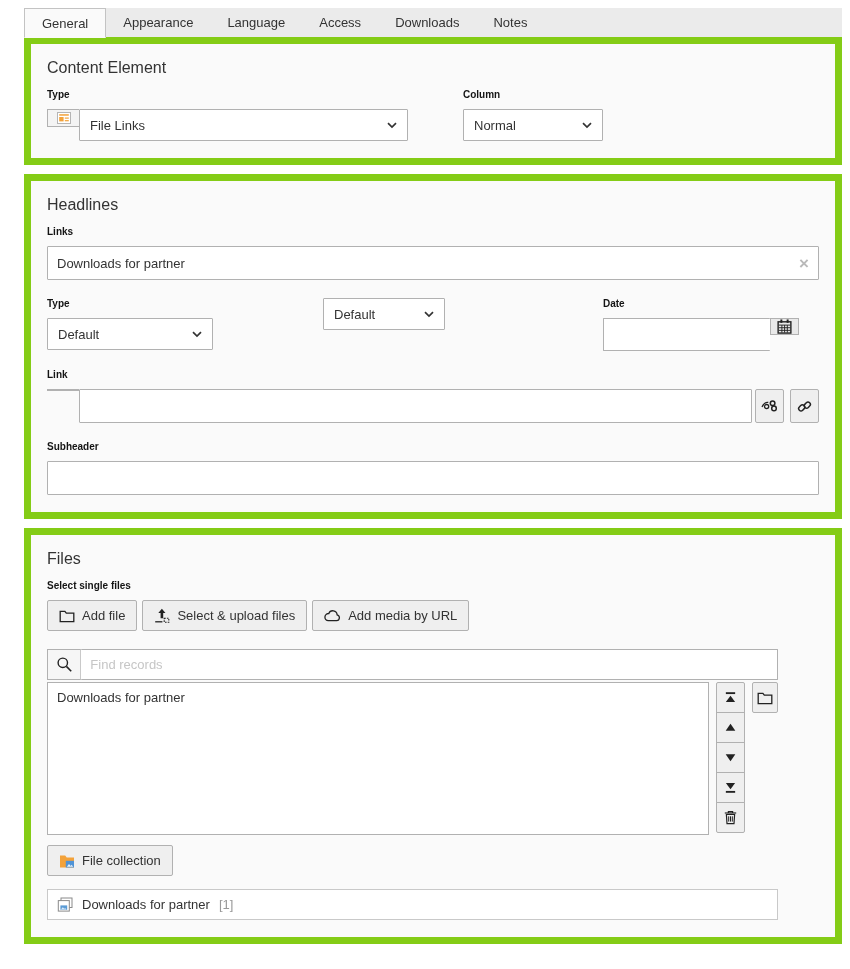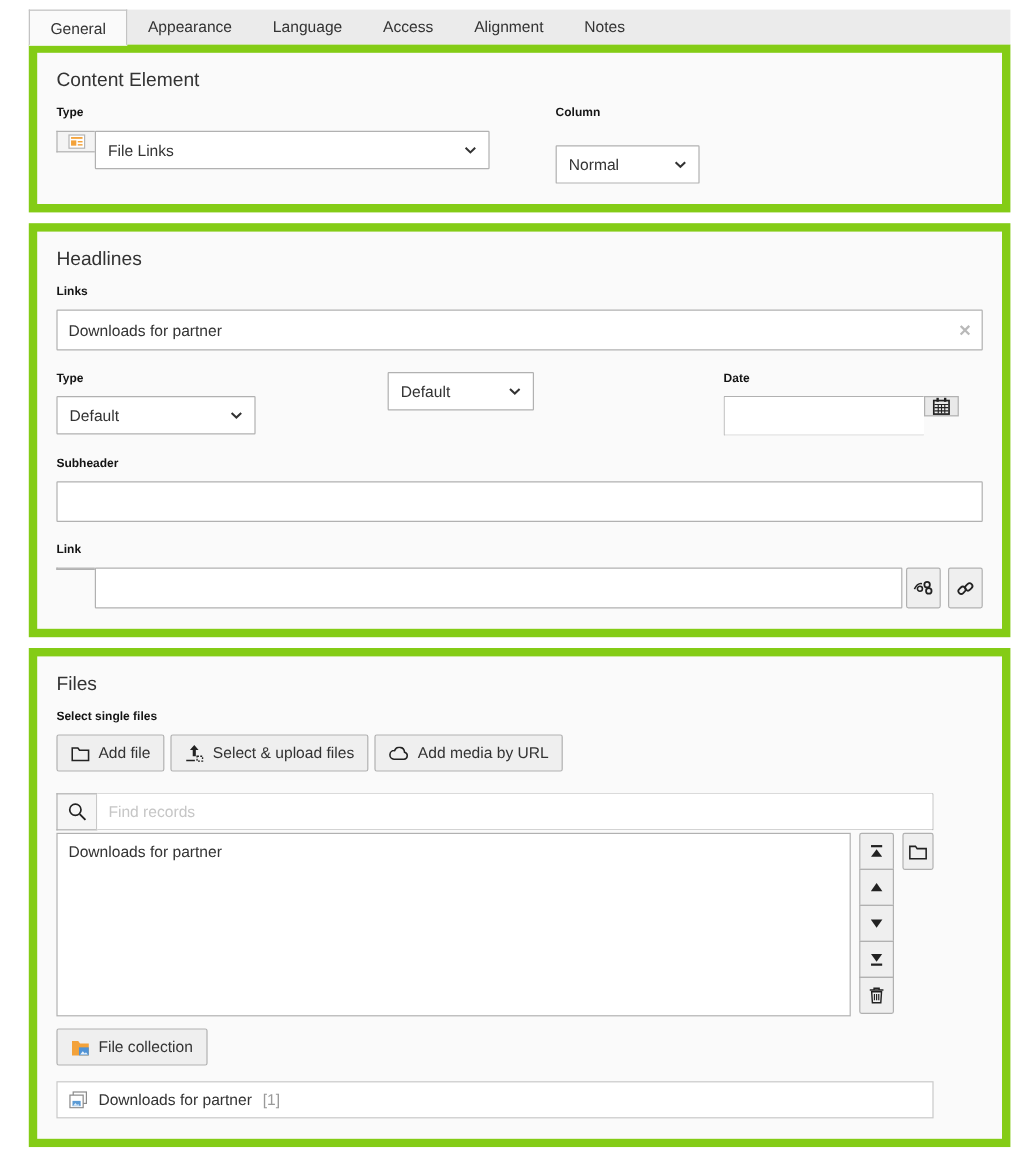--- a/index.html
+++ b/index.html
@@ -33,21 +33,21 @@
          border:1px solid #b1b1b1; border-radius:2px; font-size:13px; color:#333; cursor:pointer;
          font-family:"Liberation Sans",sans-serif; }
   .ibtn { width:29px; height:31px; display:flex; align-items:center; justify-content:center; background:#efefef;
           border:1px solid #b1b1b1; border-radius:2px; cursor:pointer; }
 
   
   .ce-row { display:flex; }
   .ce-col1 { width:416px; }
   .type-group { width:361px; }
   .type-group .sel { flex:1; }
-  .col-select { width:120px;margin-top:12px; }
+  .col-select { width:140px; }
 
   
   .hwrap { position:relative; }
   .clear-x { position:absolute; right:10px; top:50%; transform:translateY(-50%); color:#b9b9b9;
              font-size:17px; font-weight:bold; line-height:1; cursor:pointer; }
   .h-row { display:flex; }
   .h-col1 { width:276px; }
   .h-col2 { width:280px; }
   .h-col3 { flex:1; }
   .type-select { width:166px; }
@@ -88,21 +88,21 @@
 </head>
 <body>
 
 <div class="page">
 
   <div class="tabbar">
     <div class="tab active">General</div>
     <div class="tab">Appearance</div>
     <div class="tab">Language</div>
     <div class="tab">Access</div>
-    <div class="tab">Alignment</div>
+    <div class="tab">Downloads</div>
     <div class="tab">Notes</div>
   </div>
 
   <div class="panel">
     <div class="section-heading">Content Element</div>
     <div class="ce-row">
       <div class="ce-col1">
         <label class="flabel">Type</label>
         <div class="igroup type-group">
           <span class="iaddon">
@@ -181,25 +181,20 @@
               <rect x="3.6" y="0.5" width="2.1" height="3.6" fill="#222"></rect>
               <rect x="10.3" y="0.5" width="2.1" height="3.6" fill="#222"></rect>
               <path d="M1.8 6.5h12.4M1.8 9.3h12.4M1.8 12.1h12.4M5.2 6.5v8M8.1 6.5v8M11 6.5v8" stroke="#222" stroke-width="1"></path>
             </svg>
           </span>
         </div>
       </div>
     </div>
 
     <div class="fieldset">
-      <label class="flabel">Subheader</label>
-      <input class="tinput subheader-input" value="" style="">
-    </div>
-
-    <div class="fieldset">
       <label class="flabel">Link</label>
       <div class="link-row">
         <div class="igroup">
           <span class="iaddon"></span>
           <input class="tinput" value="" style="">
         </div>
         <span class="ibtn">
           <svg width="17" height="14" viewBox="0 0 17 14">
             <path d="M1 8C2.6 4.6 5 3 7.3 3.4" fill="none" stroke="#222" stroke-width="1.3"></path>
             <circle cx="5.6" cy="7.6" r="2.1" fill="none" stroke="#222" stroke-width="1.3"></circle>
@@ -210,20 +205,25 @@
         <span class="ibtn">
           <svg width="15" height="15" viewBox="0 0 16 16">
             <g fill="none" stroke="#222" stroke-width="1.6">
               <rect x="1.5" y="7" width="7" height="5" rx="2.5" transform="rotate(-45 5 9.5)"></rect>
               <rect x="7.5" y="4" width="7" height="5" rx="2.5" transform="rotate(-45 11 6.5)"></rect>
             </g>
           </svg>
         </span>
       </div>
     </div>
+
+    <div class="fieldset">
+      <label class="flabel">Subheader</label>
+      <input class="tinput subheader-input" value="" style="">
+    </div>
   </div>
 
   <div class="panel">
     <div class="section-heading">Files</div>
 
     <label class="flabel">Select single files</label>
     <div class="btn-row fieldset">
       <button class="btn">
         <span>
           <svg width="16" height="14" viewBox="0 0 16 14">

